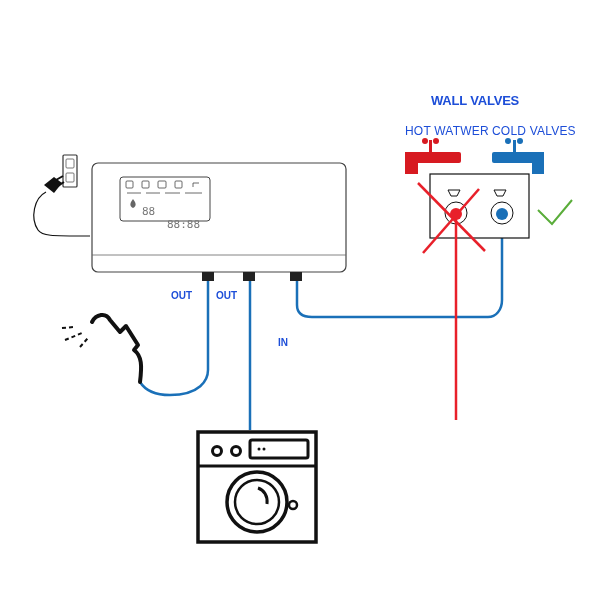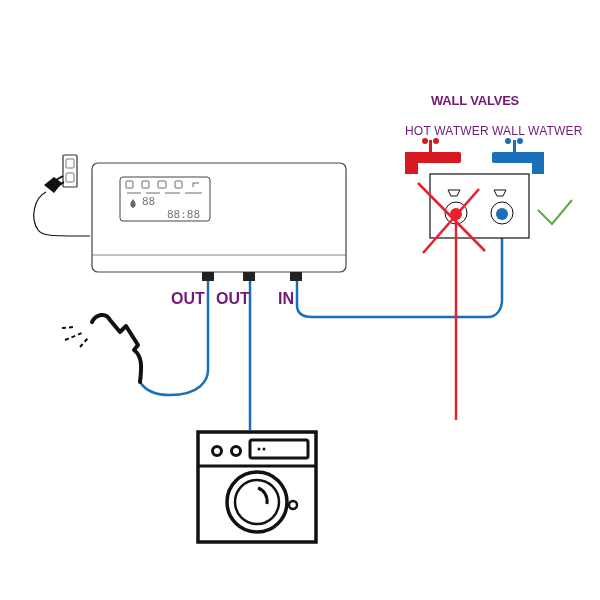--- a/index.html
+++ b/index.html
@@ -1,27 +1,27 @@
 <!DOCTYPE html>
 <html><head>
 <meta charset="utf-8">
 <style>
   html,body{margin:0;padding:0;background:#ffffff;}
   body{width:600px;height:600px;position:relative;overflow:hidden;font-family:"Liberation Sans",sans-serif;}
   svg{position:absolute;left:0;top:0;}
-  .lbl{position:absolute;color:#701a75;white-space:nowrap;}
+  .lbl{position:absolute;color:#1d4ed8;white-space:nowrap;}
   .title{left:431px;top:93px;font-size:13px;font-weight:bold;letter-spacing:-0.2px;}
   .sub{font-size:12px;top:124px;letter-spacing:0.2px;}
   .hot{left:405px;}
   .cold{left:492px;}
-  .port{font-size:16px;font-weight:bold;top:290px;}
+  .port{font-size:10px;font-weight:bold;top:290px;}
   .out1{left:171px;}
   .out2{left:216px;}
-  .in{left:278px;}
-  .lcd{position:absolute;font-family:"DejaVu Sans Mono",monospace;color:#777;font-size:11px;}
+  .in{left:278px;margin-top:47px;}
+  .lcd{position:absolute;font-family:"DejaVu Sans Mono",monospace;color:#777;font-size:11px;margin-top:10px;}
 </style>
 </head>
 <body>
 
 <svg width="600" height="600" viewBox="0 0 600 600">
 
   <g>
     <rect x="63" y="155" width="14" height="32" rx="1" fill="#fff" stroke="#333" stroke-width="1.2"></rect>
     <rect x="66" y="159" width="8" height="9" rx="1" fill="none" stroke="#555" stroke-width="0.8"></rect>
     <rect x="66" y="173" width="8" height="9" rx="1" fill="none" stroke="#555" stroke-width="0.8"></rect>
@@ -115,17 +115,17 @@
   </g>
 
   <path d="M538 210 L552 224 L572 200" fill="none" stroke="#5aad3a" stroke-width="2"></path>
 </svg>
 
 <div class="lcd" style="left:142px;top:195px;">88</div>
 <div class="lcd" style="left:167px;top:208px;">88:88</div>
 
 <div class="lbl title">WALL VALVES</div>
 <div class="lbl sub hot">HOT WATWER</div>
-<div class="lbl sub cold">WALL WATWER</div>
+<div class="lbl sub cold">COLD VALVES</div>
 
 <div class="lbl port out1">OUT</div>
 <div class="lbl port out2">OUT</div>
 <div class="lbl port in">IN</div>
 
 </body></html>

